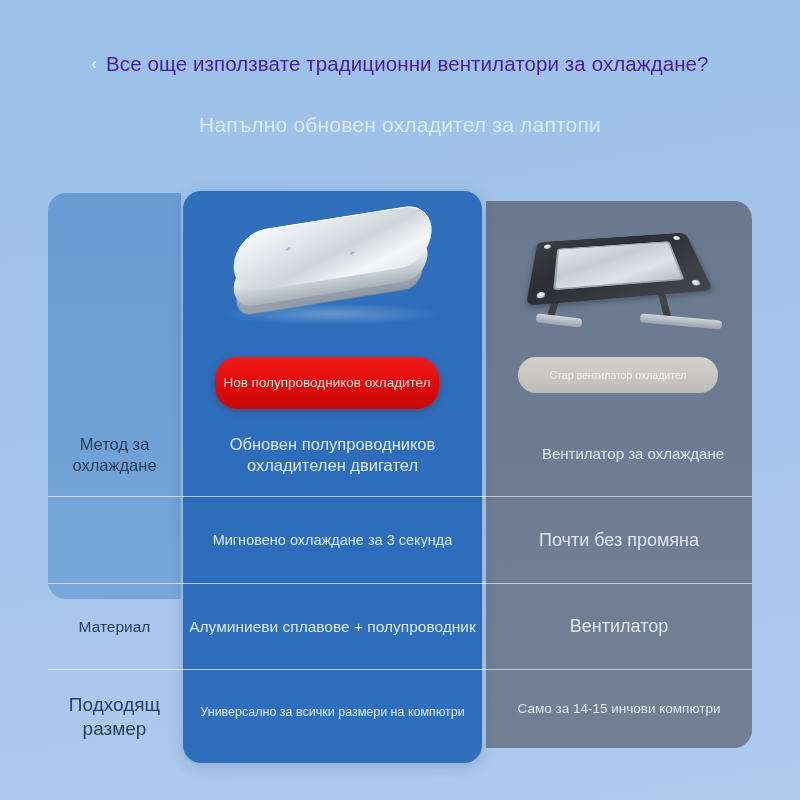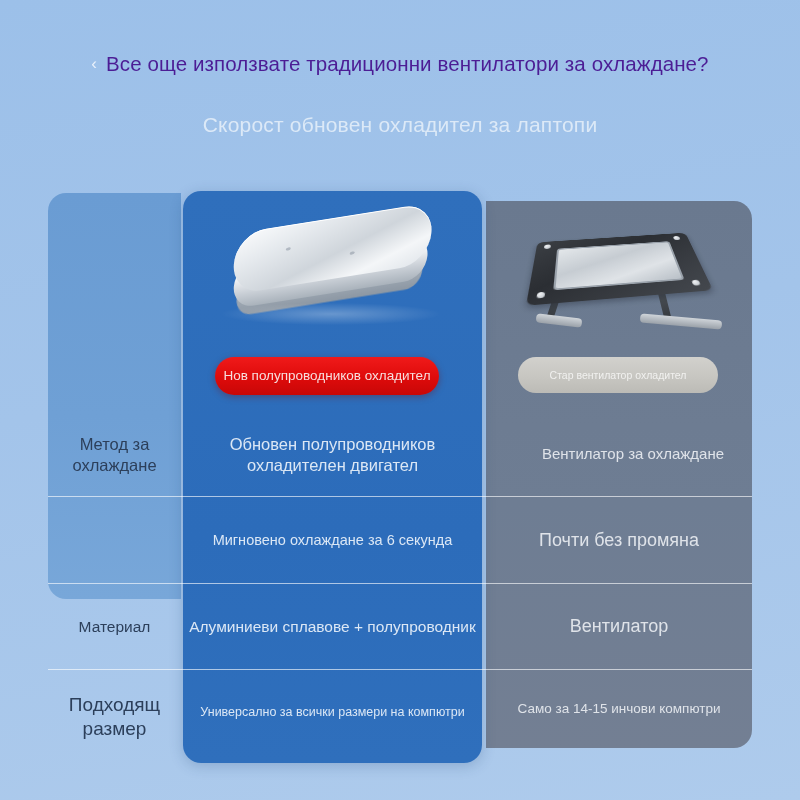--- a/index.html
+++ b/index.html
@@ -180,21 +180,21 @@
 
   
   .badge {
     position: absolute;
     display: flex; align-items: center; justify-content: center;
     text-align: center;
     border-radius: 22px;
   }
   #badge-new {
     left: 32px; top: 166px;
-    width: 224px; height: 38px;
+    width: 224px; height: 52px;
     background: linear-gradient(180deg, #f01a1a 0%, #de0b0b 55%, #c80707 100%);
     color: #f7dede;
     font-size: 13.5px;
     line-height: 16px;
     box-shadow: 0 2px 7px rgba(120,10,10,0.35);
   }
   #badge-old {
     left: 32px; top: 156px;
     width: 200px; height: 36px;
     background: linear-gradient(180deg, #d2d1cd 0%, #c6c5c0 60%, #bcbbb6 100%);
@@ -261,21 +261,21 @@
   #div-3 { top: 669px; }
 </style>
 </head>
 <body>
 
 <div id="header">
   <div id="title-row">
     <span id="back-chevron">‹</span>
     <span id="main-title">Все още използвате традиционни вентилатори за охлаждане?</span>
   </div>
-  <div id="subtitle">Скорост обновен охладител за лаптопи</div>
+  <div id="subtitle">Напълно обновен охладител за лаптопи</div>
 </div>
 
 <div id="board">
 
   <div id="col-left" class="column">
     <div class="row-label r1 fs-lbl-1">Метод за охлаждане</div>
     <div class="row-label r3 fs-lbl-3">Материал</div>
     <div class="row-label r4 fs-lbl-4">Подходящ размер</div>
   </div>
 
@@ -288,21 +288,21 @@
         <div class="top-face"></div>
         <div class="dot d1"></div>
         <div class="dot d2"></div>
       </div>
       <div id="cooler-glow"></div>
     </div>
 
     <div class="badge" id="badge-new">Нов полупроводников охладител</div>
 
     <div class="cell cell-center r1 fs-c-1">Обновен полупроводников охладителен двигател</div>
-    <div class="cell cell-center r2 fs-c-2">Мигновено охлаждане за 6 секунда</div>
+    <div class="cell cell-center r2 fs-c-2">Мигновено охлаждане за 3 секунда</div>
     <div class="cell cell-center r3 fs-c-3">Алуминиеви сплавове + полупроводник</div>
     <div class="cell cell-center r4 fs-c-4">Универсално за всички размери на компютри</div>
   </div>
 
   <div id="col-right" class="column">
 
     <div class="media" id="media-right">
       <div id="cooler-old">
         <div class="leg l1"></div>
         <div class="leg l2"></div>

